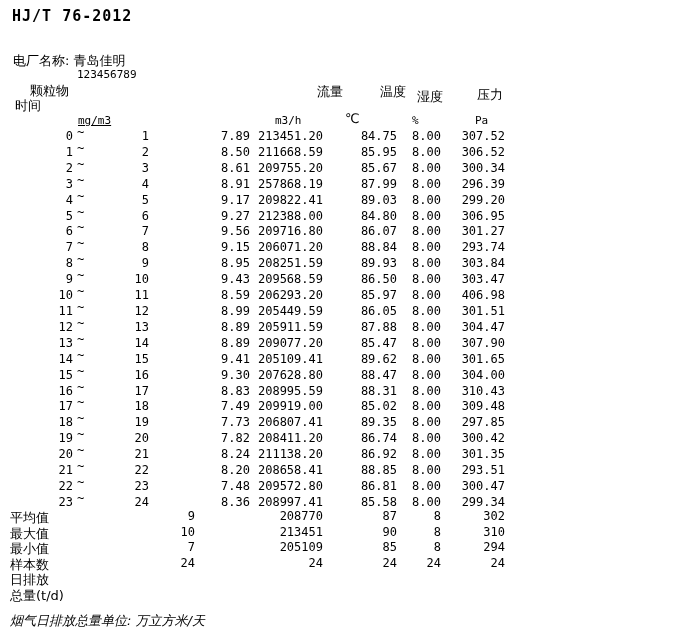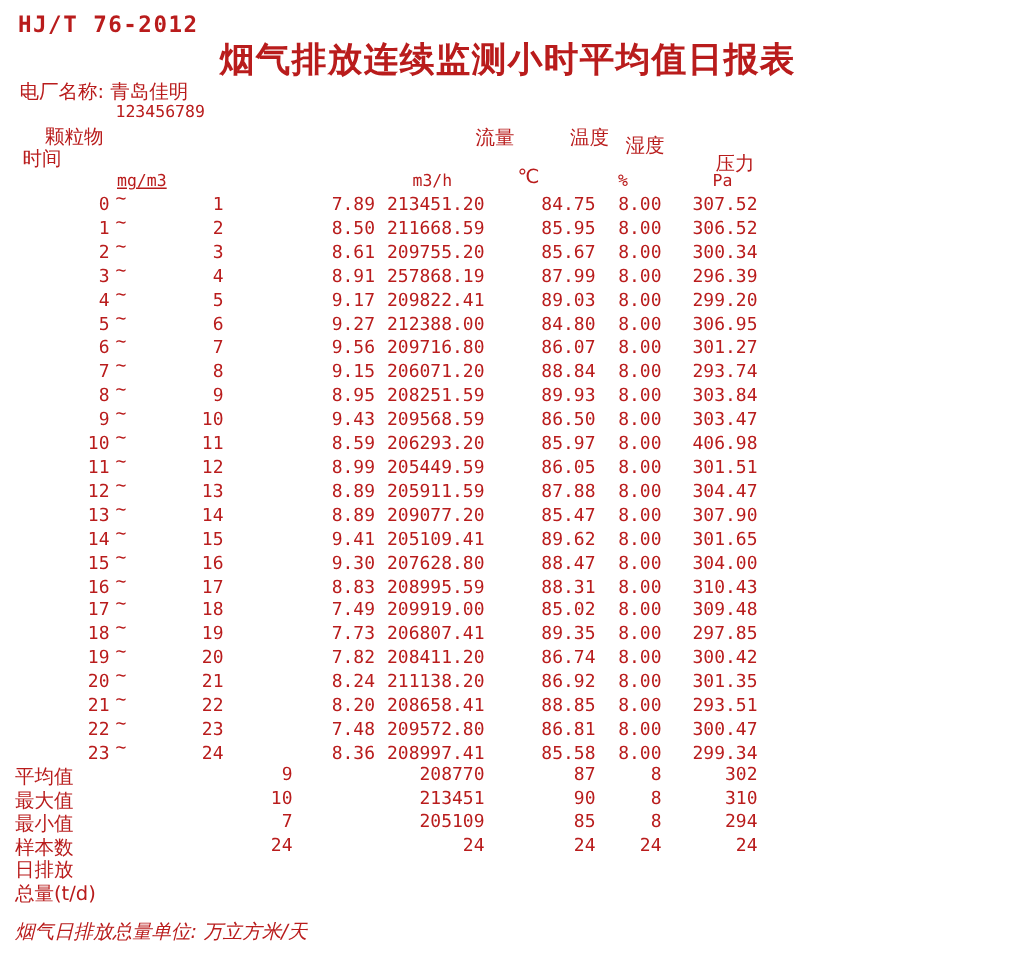--- a/index.html
+++ b/index.html
@@ -1,33 +1,33 @@
 <!DOCTYPE html>
 <html><head>
 <meta charset="utf-8">
 <style>
   html,body{margin:0;padding:0;background:#fff;}
-  .page{position:relative;width:539px;height:641px;background:#ffffff;color:#b91c1c;
+  .page{position:relative;width:539px;height:641px;background:#ffffff;color:#000000;
         font-family:"DejaVu Sans",sans-serif;overflow:hidden;}
   .abs{position:absolute;white-space:nowrap;}
   .cn{font-size:13px;}
   .num{font-family:"DejaVu Sans Mono",monospace;font-size:11px;}
   .standard{top:7px;left:12px;font-family:"DejaVu Sans Mono",monospace;
             font-weight:bold;font-size:15px;letter-spacing:1px;}
   .title{top:24px;left:0;width:677px;text-align:center;font-weight:bold;
          font-size:23px;letter-spacing:1px;}
   .plant{top:52px;left:13px;}
   .tick{top:62px;left:14px;font-size:13px;}
   .code{top:68px;left:77px;}
   .dateline{top:66px;left:475px;}
   .h-pm{top:82px;left:30px;}
   .h-flow{top:83px;left:317px;}
   .h-temp{top:83px;left:380px;}
   .h-hum{top:88px;left:417px;text-align:center;}
-  .h-pres{top:100px;left:477px;}
+  .h-pres{top:86px;left:477px;}
   .h-time{top:97px;left:15px;}
   .h-remark{top:99px;left:542px;}
   .u-pm{top:114px;left:78px;text-decoration:underline;}
   .u-flow{top:114px;left:275px;}
   .u-temp{top:111px;left:345px;font-size:13px;}
   .u-hum{top:114px;left:412px;}
   .u-pres{top:114px;left:475px;}
   .rows{position:absolute;top:129px;left:0;width:677px;}
   .hrow{position:relative;height:15.92px;}
   .srows{position:absolute;top:509px;left:0;width:677px;}
@@ -45,21 +45,20 @@
   .s-label{left:10px;font-family:"DejaVu Sans",sans-serif;font-size:13px;}
   .s-pm{left:125px;width:70px;text-align:right;}
   .footer{top:612px;left:10px;font-style:italic;}
 </style>
 </head>
 <body>
 
 <div class="page">
 
   <div class="abs standard">HJ/T 76-2012</div>
-  <div class="abs title">烟气排放连续监测小时平均值日报表</div>
 
   <div class="abs cn plant">电厂名称: 青岛佳明</div>
   <div class="abs tick">`</div>
   <div class="abs num code">123456789</div>
 
   <div class="abs cn h-pm">颗粒物</div>
   <div class="abs cn h-flow">流量</div>
   <div class="abs cn h-temp">温度</div>
   <div class="abs cn h-hum">湿度</div>
   <div class="abs cn h-pres">压力</div>

